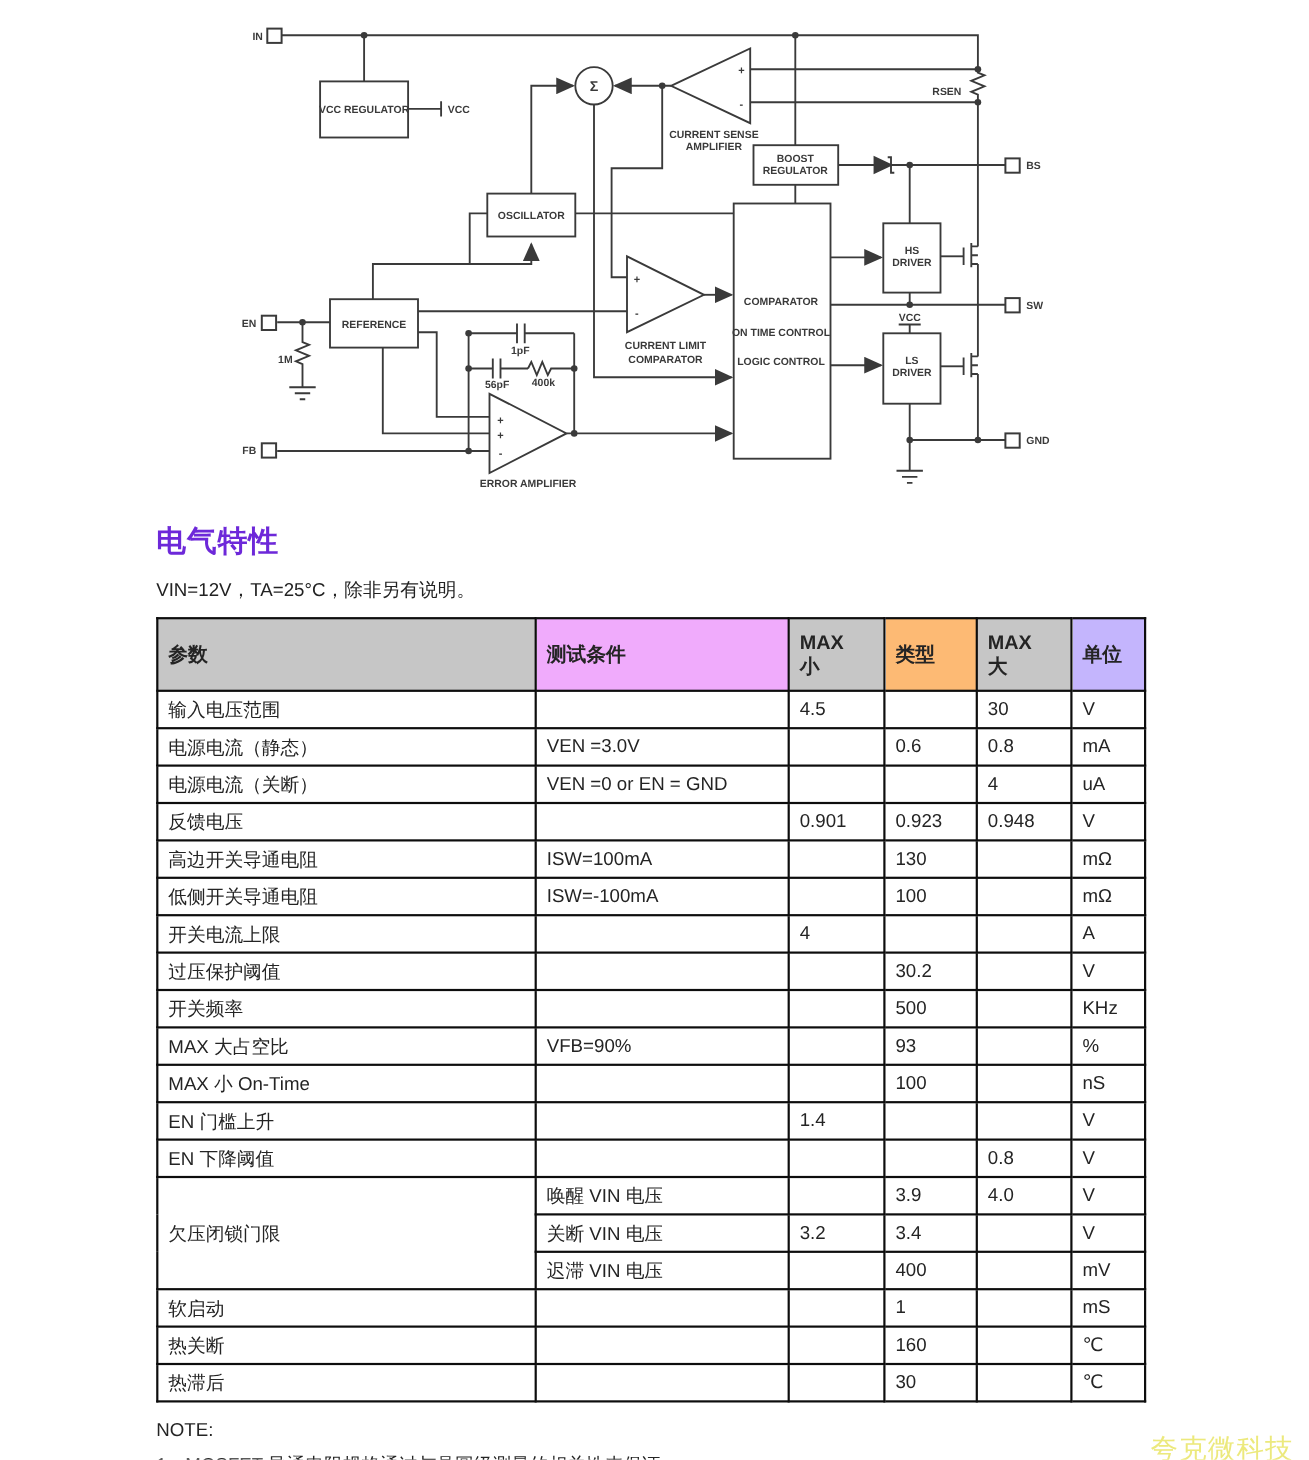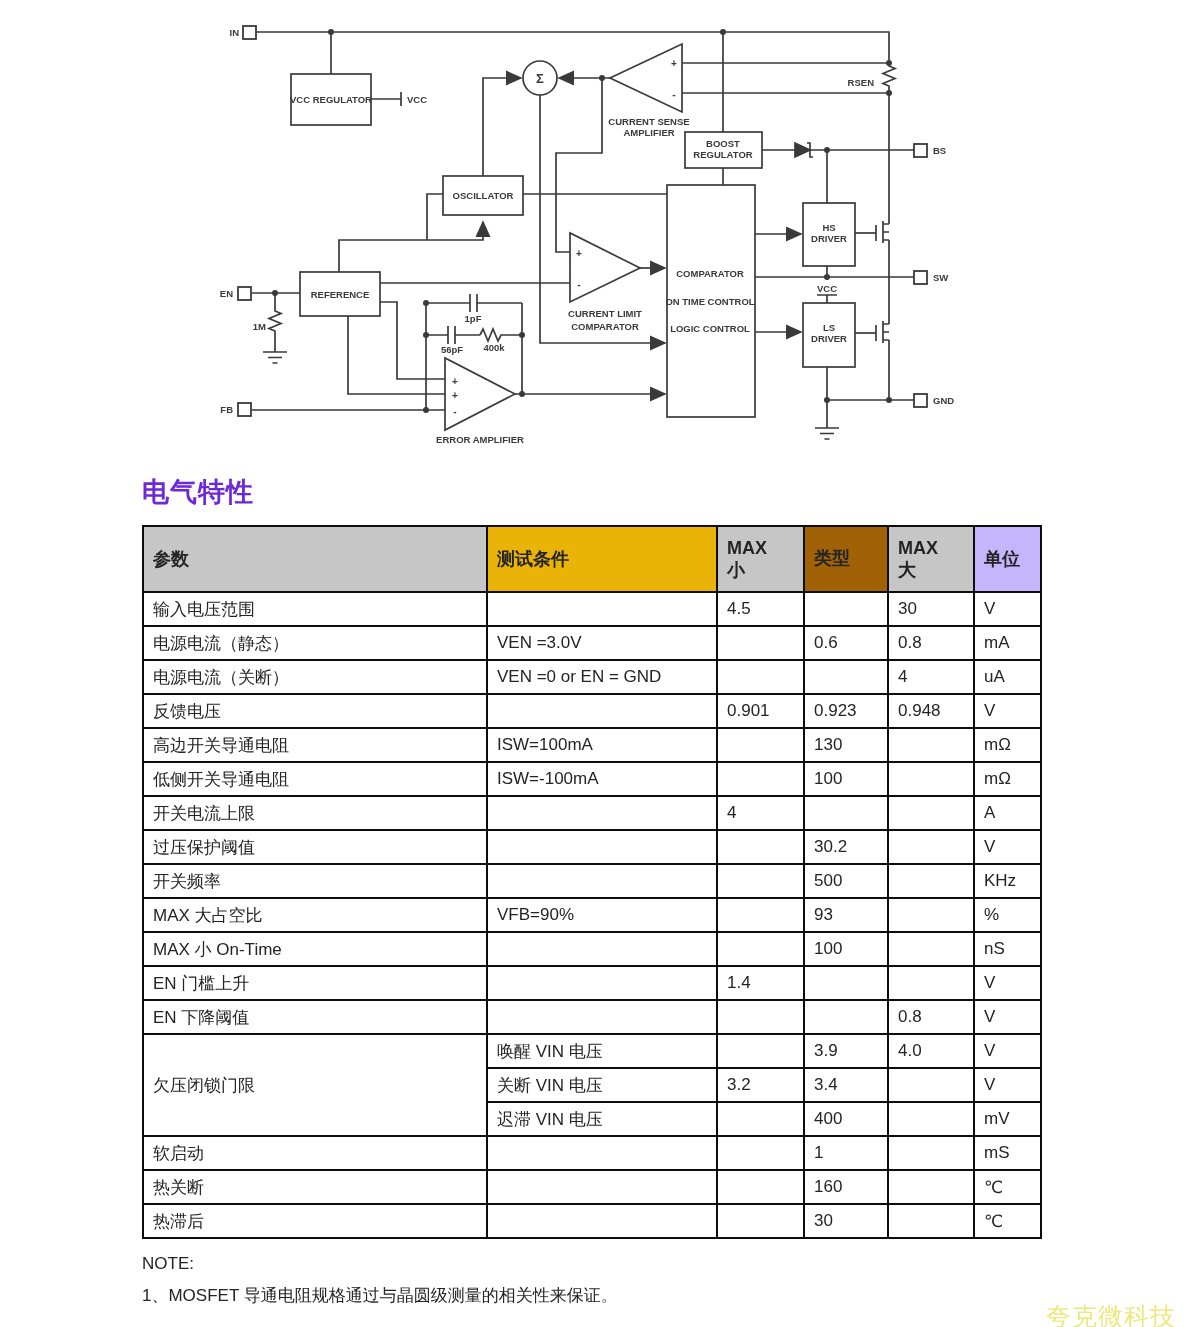--- a/index.html
+++ b/index.html
@@ -191,36 +191,37 @@
     <text class="dtxt sig" x="674" y="98" text-anchor="middle">-</text>
     <text class="dtxt sig" x="579" y="257" text-anchor="middle">+</text>
     <text class="dtxt sig" x="579" y="288" text-anchor="middle">-</text>
     <text class="dtxt sig" x="455" y="385" text-anchor="middle">+</text>
     <text class="dtxt sig" x="455" y="399" text-anchor="middle">+</text>
     <text class="dtxt sig" x="455" y="415" text-anchor="middle">-</text>
   </svg>
 
   <div class="content">
     <h2 class="title" style="color: #6d28d9;">电气特性</h2>
+    <p class="cond">VIN=12V，TA=25°C，除非另有说明。</p>
 
     <table class="spec">
       <colgroup>
         <col style="width:344px">
           <col style="width:230px">
           <col style="width:87px">
         <col style="width:84px">
           <col style="width:86px">
           <col style="width:67px">
       </colgroup>
       <thead>
         <tr>
           <th style="background: rgb(198, 198, 198);">参数</th>
-          <th style="background: #eab308; margin-left: 16px;">测试条件</th>
+          <th style="background: #f0abfc; margin-left: 16px;">测试条件</th>
           <th style="background: rgb(198, 198, 198);"><span>MAX</span><br><span>小</span></th>
-          <th style="background: #a16207; font-family: Liberation Mono, monospace;">类型</th>
+          <th style="background: #fdba74;">类型</th>
           <th style="background: rgb(198, 198, 198);"><span>MAX</span><br><span>大</span></th>
           <th style="background: #c4b5fd;">单位</th>
         </tr>
       </thead>
       <tbody>
           <tr>
             <td class="c-param">输入电压范围</td>
             <td></td>
             <td>4.5</td>
             <td></td>

